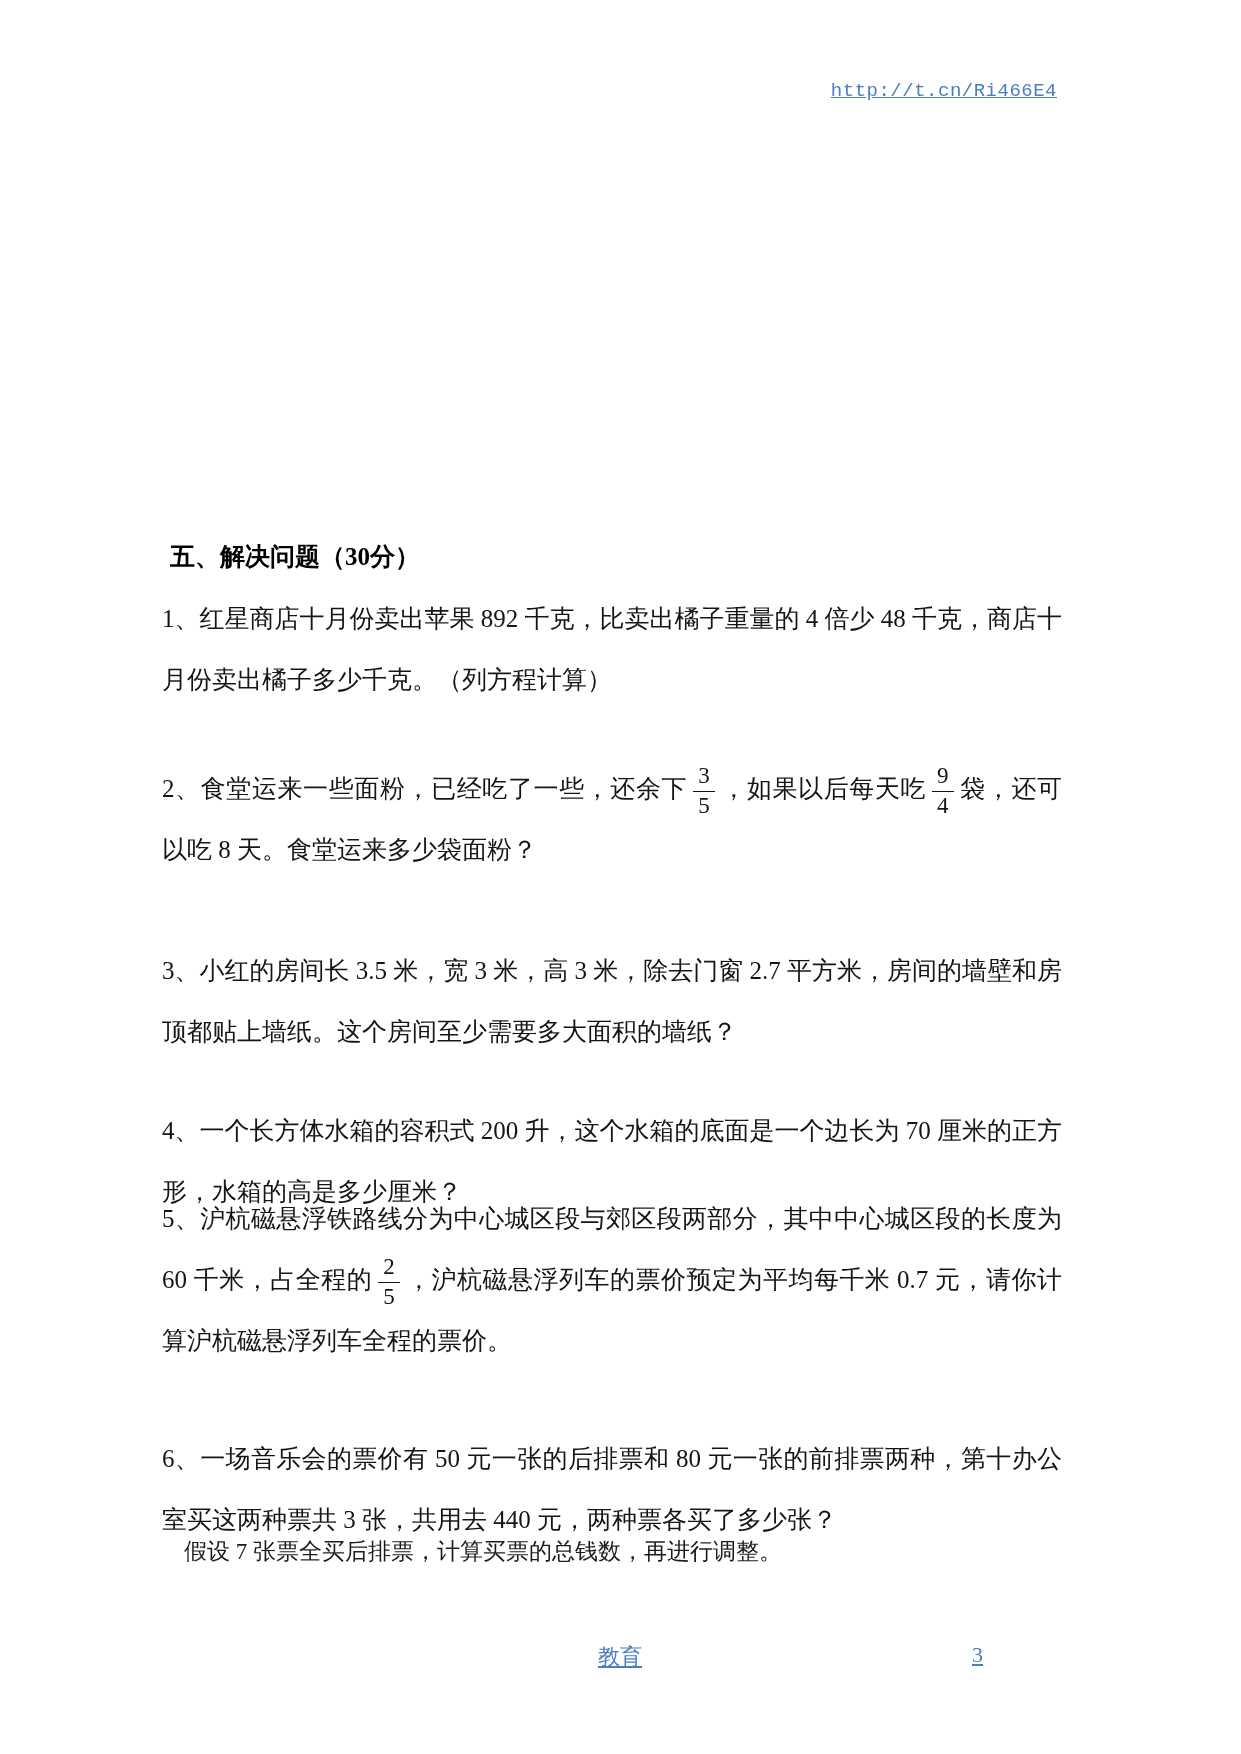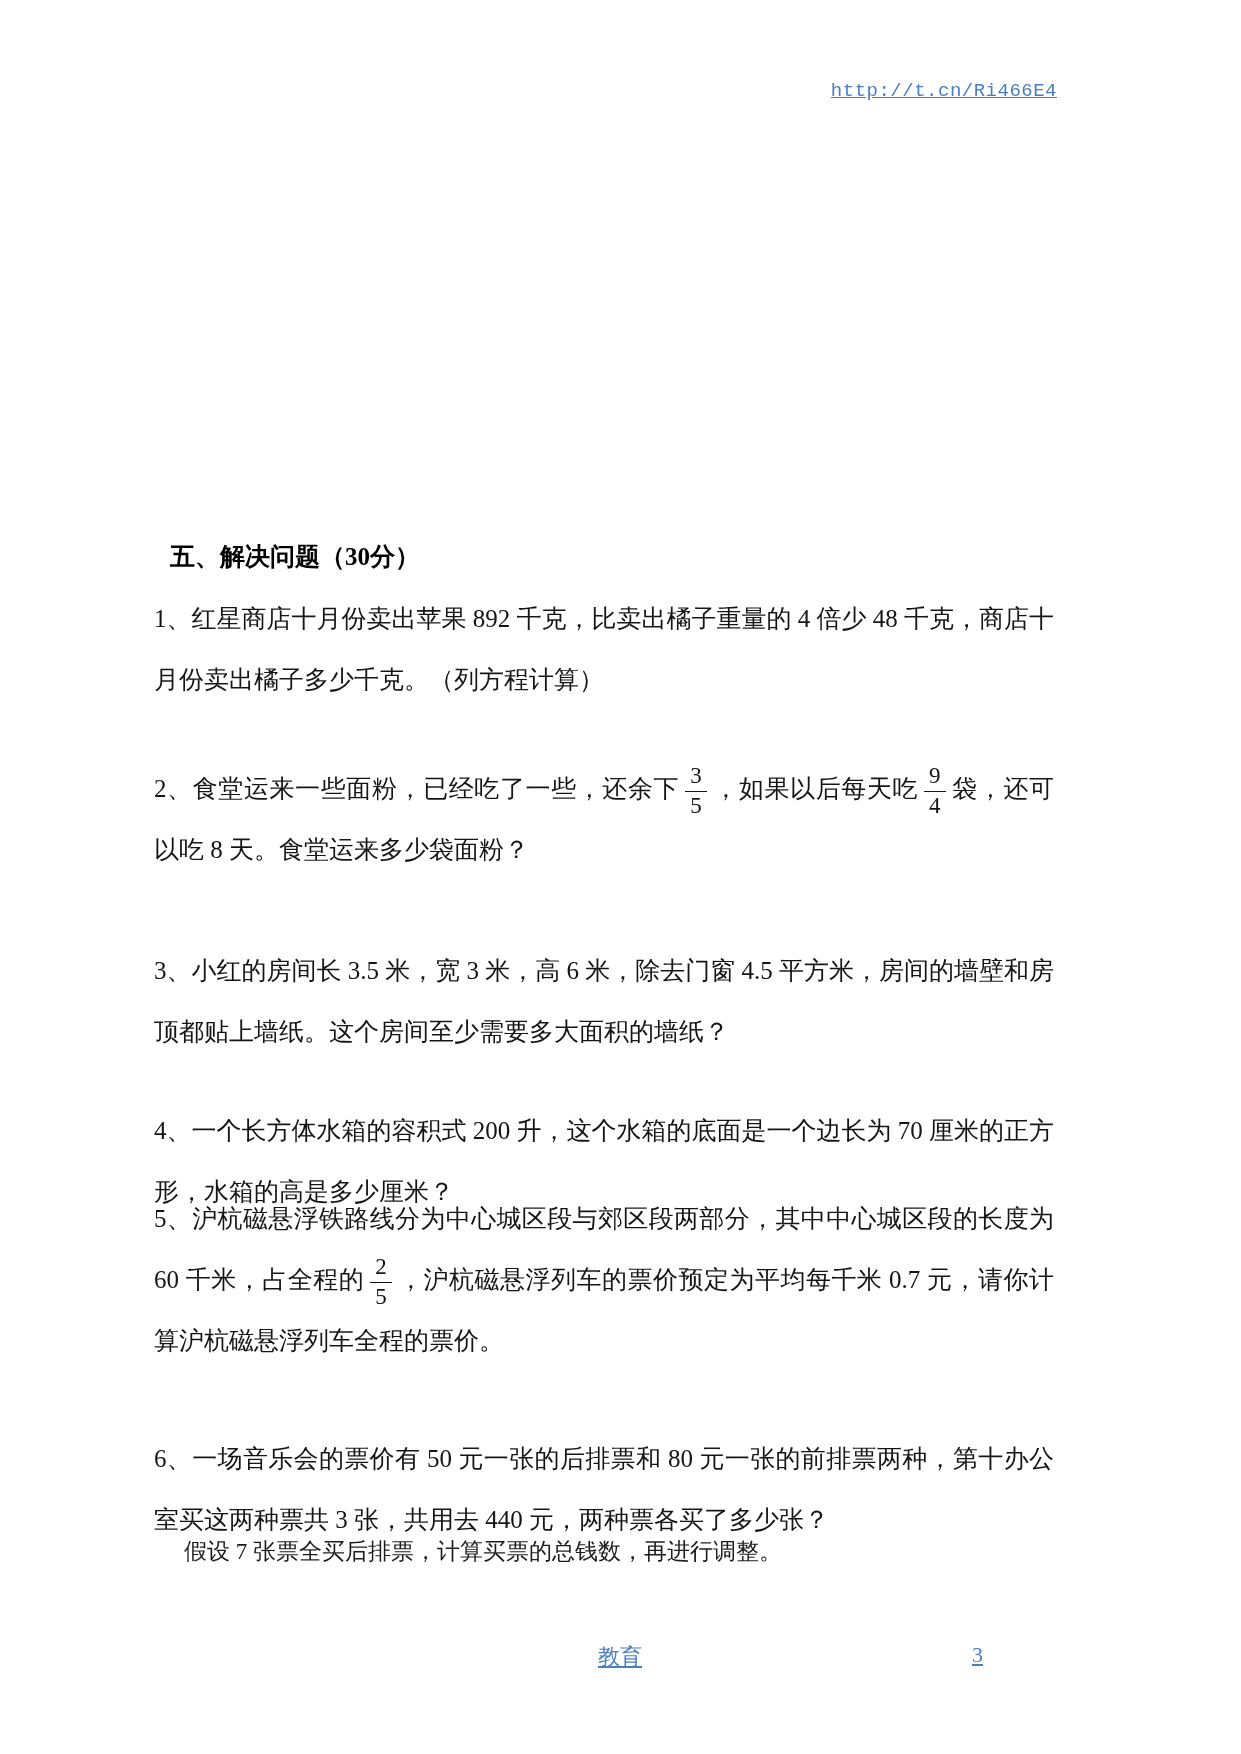--- a/index.html
+++ b/index.html
@@ -27,21 +27,21 @@
     position:absolute;
     left:170px;
     top:540px;
     width:900px;
     font-size:25px;
     font-weight:bold;
     color:#000;
   }
   .problem{
     position:absolute;
-    left:154px;
+    left:162px;
     width:900px;
     font-size:25px;
     line-height:61px;
     text-align:justify;
     text-justify:inter-character;
     color:#151515;
   }
   .frac{
     display:inline-flex;
     flex-direction:column;
@@ -97,21 +97,21 @@
 
   <div>
     <div class="problem" id="p1" style="top:588px">1、红星商店十月份卖出苹果 892 千克，比卖出橘子重量的 4 倍少 48 千克，商店十月份卖出橘子多少千克。（列方程计算）</div>
     <div class="problem" id="p2" style="top:758px">2、食堂运来一些面粉，已经吃了一些，还余下<span class="frac">
           <span class="num">3</span>
           <span class="den">5</span>
         </span>，如果以后每天吃<span class="frac">
           <span class="num">9</span>
           <span class="den">4</span>
         </span>袋，还可以吃 8 天。食堂运来多少袋面粉？</div>
-    <div class="problem" id="p3" style="top:940px">3、小红的房间长 3.5 米，宽 3 米，高 6 米，除去门窗 4.5 平方米，房间的墙壁和房顶都贴上墙纸。这个房间至少需要多大面积的墙纸？</div>
+    <div class="problem" id="p3" style="top:940px">3、小红的房间长 3.5 米，宽 3 米，高 3 米，除去门窗 2.7 平方米，房间的墙壁和房顶都贴上墙纸。这个房间至少需要多大面积的墙纸？</div>
     <div class="problem" id="p4" style="top:1100px">4、一个长方体水箱的容积式 200 升，这个水箱的底面是一个边长为 70 厘米的正方形，水箱的高是多少厘米？</div>
     <div class="problem" id="p5" style="top:1188px">5、沪杭磁悬浮铁路线分为中心城区段与郊区段两部分，其中中心城区段的长度为 60 千米，占全程的<span class="frac">
           <span class="num">2</span>
           <span class="den">5</span>
         </span>，沪杭磁悬浮列车的票价预定为平均每千米 0.7 元，请你计算沪杭磁悬浮列车全程的票价。</div>
     <div class="problem" id="p6" style="top:1428px">6、一场音乐会的票价有 50 元一张的后排票和 80 元一张的前排票两种，第十办公室买这两种票共 3 张，共用去 440 元，两种票各买了多少张？</div>
   </div>
 
   <div class="hint">假设 7 张票全买后排票，计算买票的总钱数，再进行调整。</div>
 

